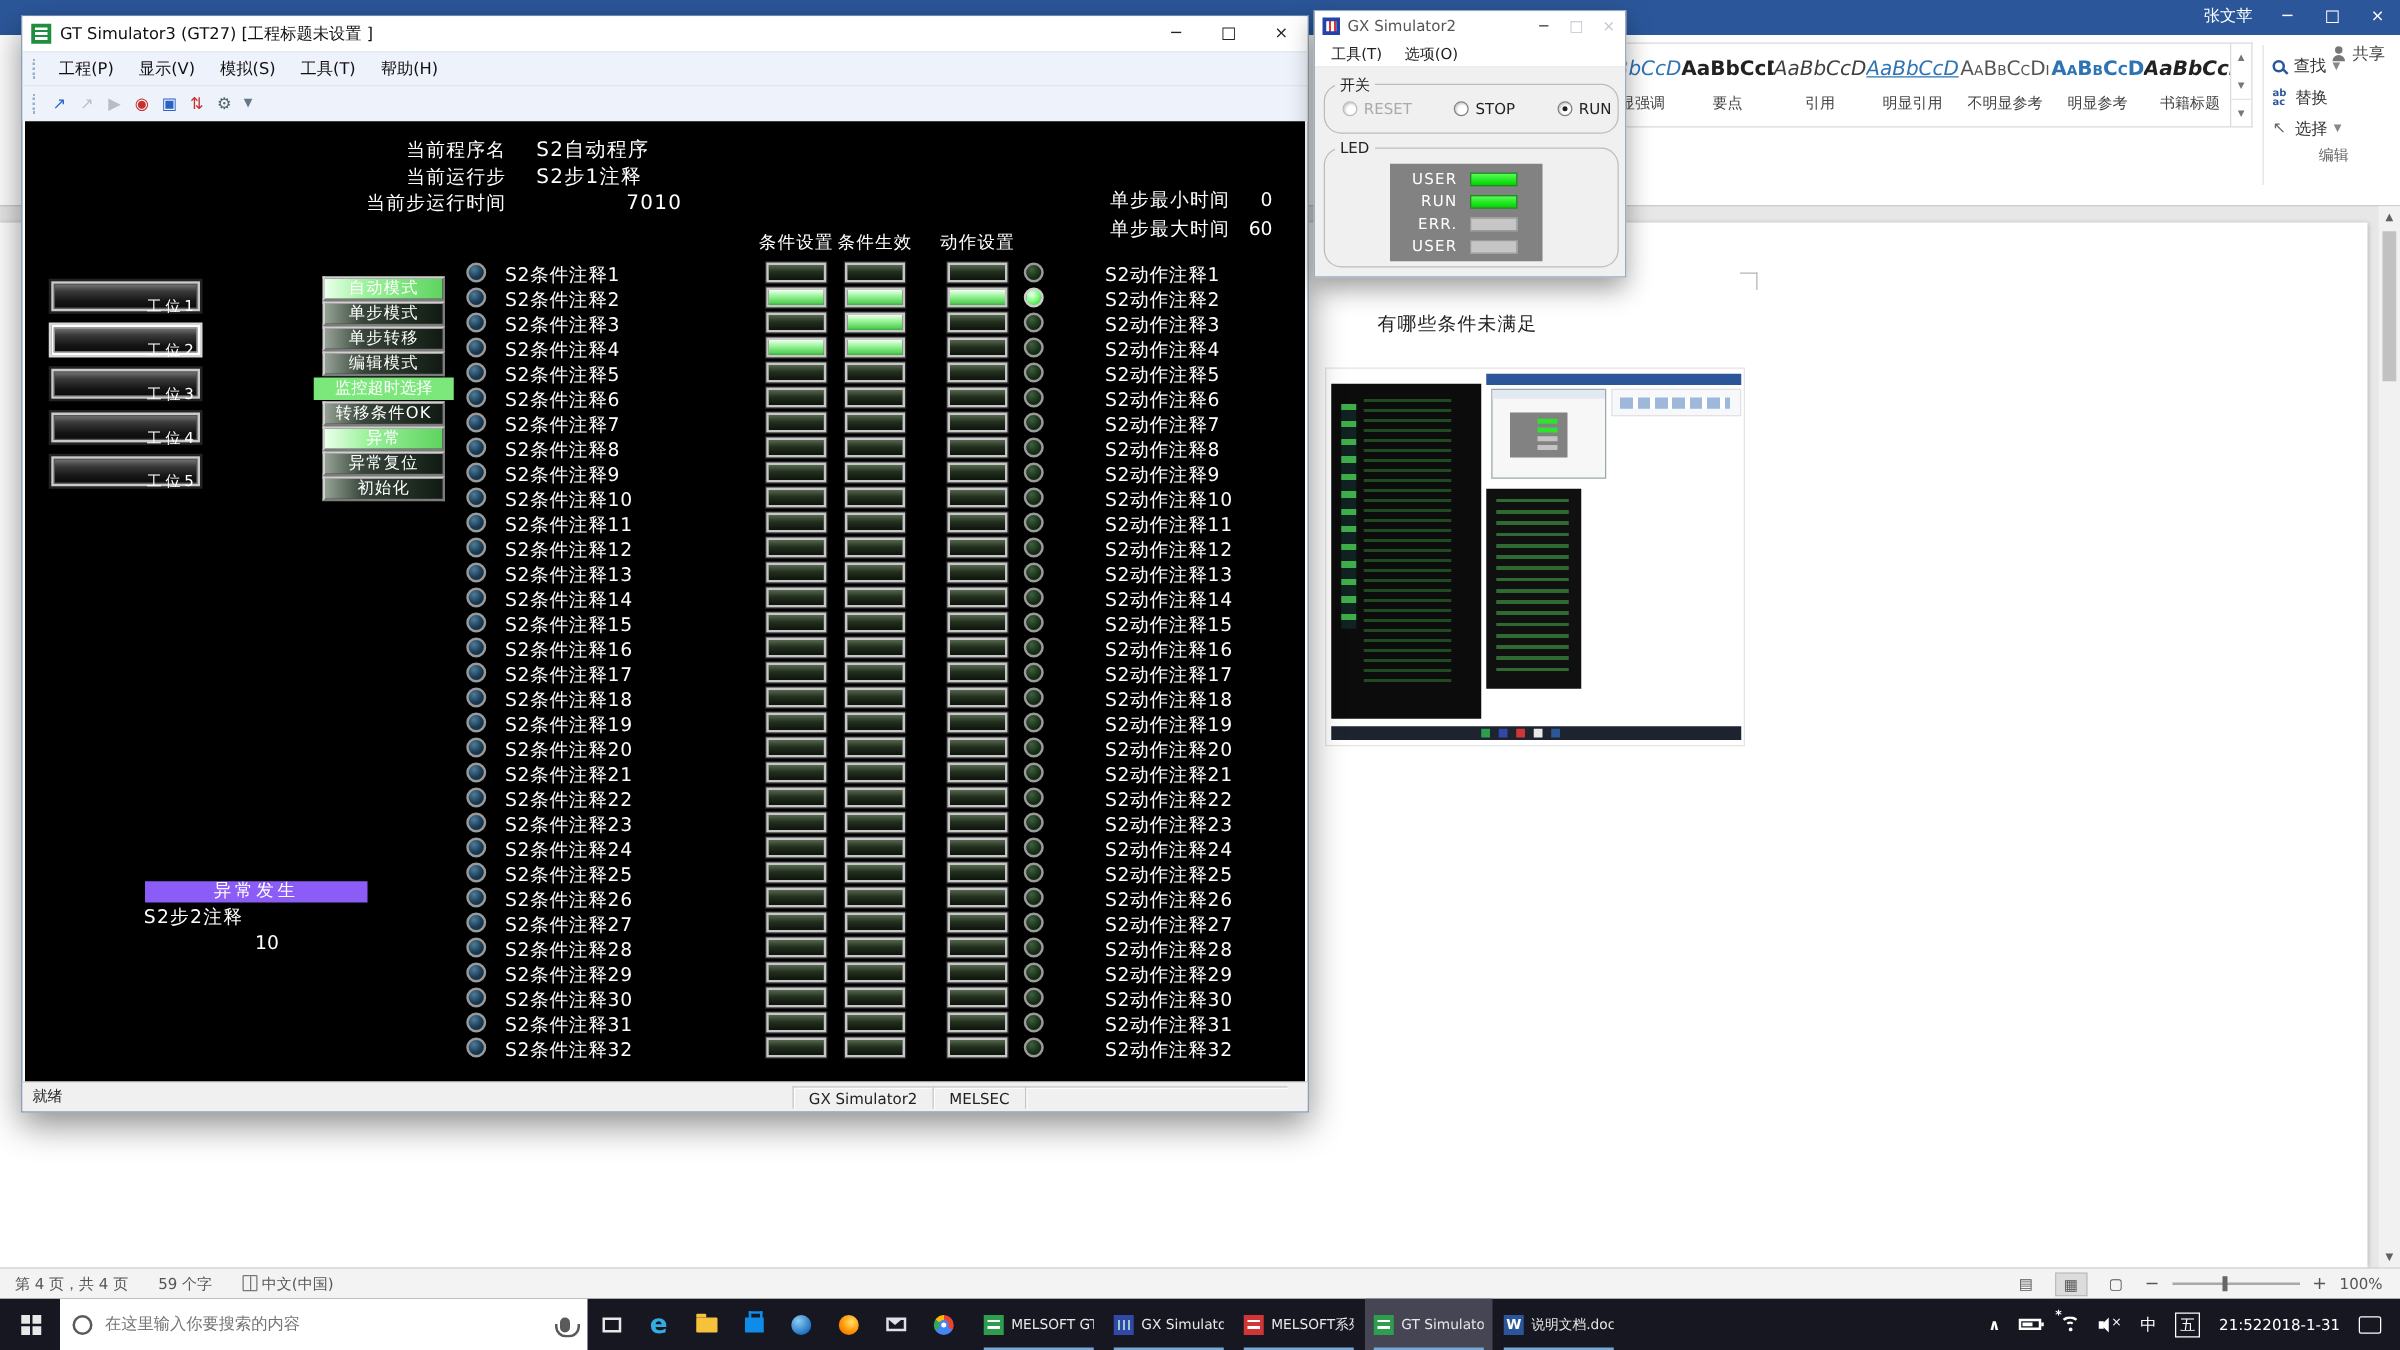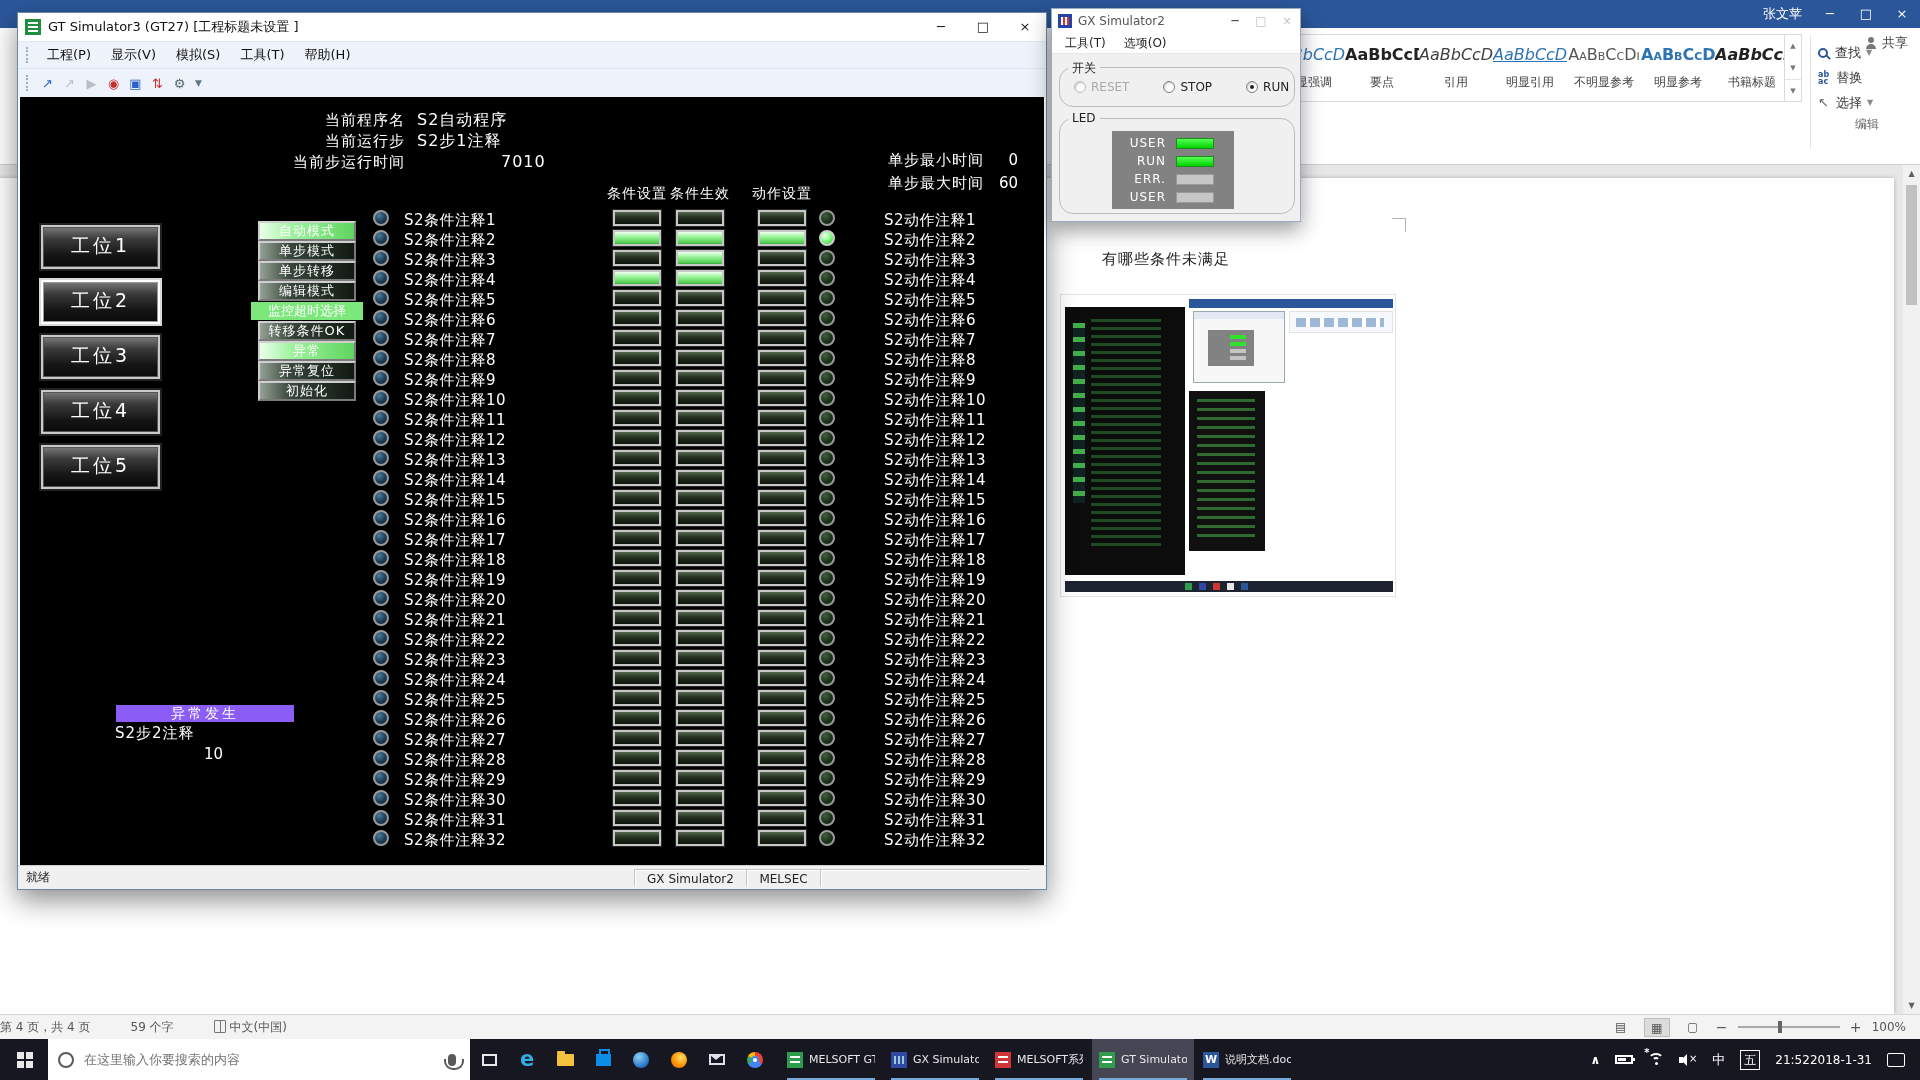--- a/index.html
+++ b/index.html
@@ -60,21 +60,21 @@
   .em-list::after{content:'';position:absolute;left:8px;top:8px;width:58px;height:140px;background:repeating-linear-gradient(180deg,#2e6a32 0 3px,#101010 3px 9px)}
   .em-task{position:absolute;left:4px;bottom:4px;width:328px;height:11px;background:#1d2430}
   .em-task::after{content:'';position:absolute;left:120px;top:2px;width:7px;height:7px;background:#2e9e4e;box-shadow:14px 0 0 #3347a8,28px 0 0 #d23535,42px 0 0 #e8e8e8,56px 0 0 #2b579a}
 
   #scrollbar{position:absolute;right:0;top:165px;width:17px;height:849px;background:#f1f1f1;z-index:2}
   #scrollbar .sb-arrow{height:17px;text-align:center;font-size:8px;color:#606060;line-height:17px}
   #sb-thumb{position:absolute;left:3px;top:20px;width:11px;height:120px;background:#c1c1c1}
   #sb-down{position:absolute;bottom:0;width:100%}
 
   #word-statusbar{position:absolute;left:0;top:1014px;width:1920px;height:25px;background:#f3f3f3;border-top:1px solid #d6d6d6;z-index:3;display:flex;align-items:center;font-size:12px;color:#555}
-  #ws-left{display:flex;align-items:center;gap:40px;padding-left:0}
+  #ws-left{display:flex;align-items:center;gap:24px;padding-left:12px}
   .bookic{width:12px;height:13px;border:1px solid #777;border-radius:1px;position:relative;display:inline-block;vertical-align:-2px}
   .bookic::after{content:'';position:absolute;left:5px;top:0;bottom:0;width:1px;background:#777}
   #ws-right{margin-left:auto;display:flex;align-items:center;gap:10px;padding-right:14px}
   .vic{width:26px;height:19px;text-align:center;line-height:18px;font-size:12px;color:#555}
   .vic.active{background:#dcdcdc;border:1px solid #bdbdbd}
   #zoom-track{width:102px;height:2px;background:#a8a8a8;position:relative}
   #zoom-handle{position:absolute;left:40px;top:-5px;width:4px;height:12px;background:#666}
   .zbtn{font-size:14px;color:#555;width:12px;text-align:center}
 
   
@@ -90,30 +90,30 @@
   #gt-toolbar{height:29px;background:#eef3fb;border-top:1px solid #dfe7f2;display:flex;align-items:center;padding-left:4px}
   .tbico{width:21px;height:21px;text-align:center;line-height:21px;font-size:13px;border-radius:2px;margin-right:1px}
   .tbi-0{color:#2a62c8}.tbi-1{color:#b9bec6}.tbi-2{color:#b9bec6}.tbi-3{color:#c83030}
   .tbi-4{color:#2a62c8}.tbi-5{color:#c83030}.tbi-6{color:#566}
   .tb-ov{font-size:9px;color:#678;margin-left:4px}
 
   #hmi{position:relative;width:1024px;height:768px;background:#000;margin-left:2px;color:#fff;overflow:hidden}
   #info-rows{position:absolute;left:207px;top:12px}
   .info-row{height:21px;line-height:21px;font-size:15px;white-space:nowrap}
   .info-label{display:inline-block;width:178px;text-align:right;letter-spacing:1px}
-  .info-value{margin-left:12px;font-size:16px;letter-spacing:1px}
+  .info-value{margin-left:24px;font-size:16px;letter-spacing:1px}
   .info-value.indent{margin-left:96px}
   #timing{position:absolute;left:826px;top:52px}
   .timing-row{height:23px;line-height:23px;font-size:15px;white-space:nowrap}
   .timing-label{display:inline-block;width:138px;text-align:right;letter-spacing:1px}
   .timing-value{display:inline-block;width:34px;text-align:right}
   .colhead{position:absolute;top:88px;width:80px;text-align:center;font-size:14px;letter-spacing:1px}
   #ch0{left:577px}#ch1{left:640px}#ch2{left:722px}
   #stations{position:absolute;left:21px;top:128px}
-  .station-btn{width:119px;height:44px;margin-bottom:11px;color:#fff;font-size:19px;text-align:center;line-height:36px;letter-spacing:3px;
+  .station-btn{width:119px;height:24px;margin-bottom:11px;color:#fff;font-size:12px;text-align:right;line-height:36px;letter-spacing:3px;
     background:linear-gradient(180deg,#7a7a7a 0%,#3a3a3a 30%,#151515 70%,#0a0a0a 100%);
     border:2px solid #c9c9c9;box-shadow:0 0 0 2px #222,inset 0 0 0 1px #555}
   .station-btn.sel{border-color:#fff;box-shadow:0 0 0 2px #d8d8d8,inset 0 0 0 1px #999}
   #modes{position:absolute;left:238px;top:124px;width:116px}
   .mode-btn{width:98px;height:20px;line-height:15px;font-size:13px;text-align:center;color:#fff;letter-spacing:1px;
     border:2px outset #cfcfcf;background:linear-gradient(90deg,#95a295 0%,#39463b 32%,#101a12 100%)}
   .mode-btn.on{background:linear-gradient(90deg,#eaffea 0%,#9df29d 35%,#5fd45f 100%)}
   .mode-btn.flat{width:112px;height:18px;line-height:18px;border:none;margin:1px 0 1px -7px;background:#7ce87c;letter-spacing:0}
   .col{position:absolute;top:113px}
   #col-cled{left:353px}#col-clab{left:384px}

